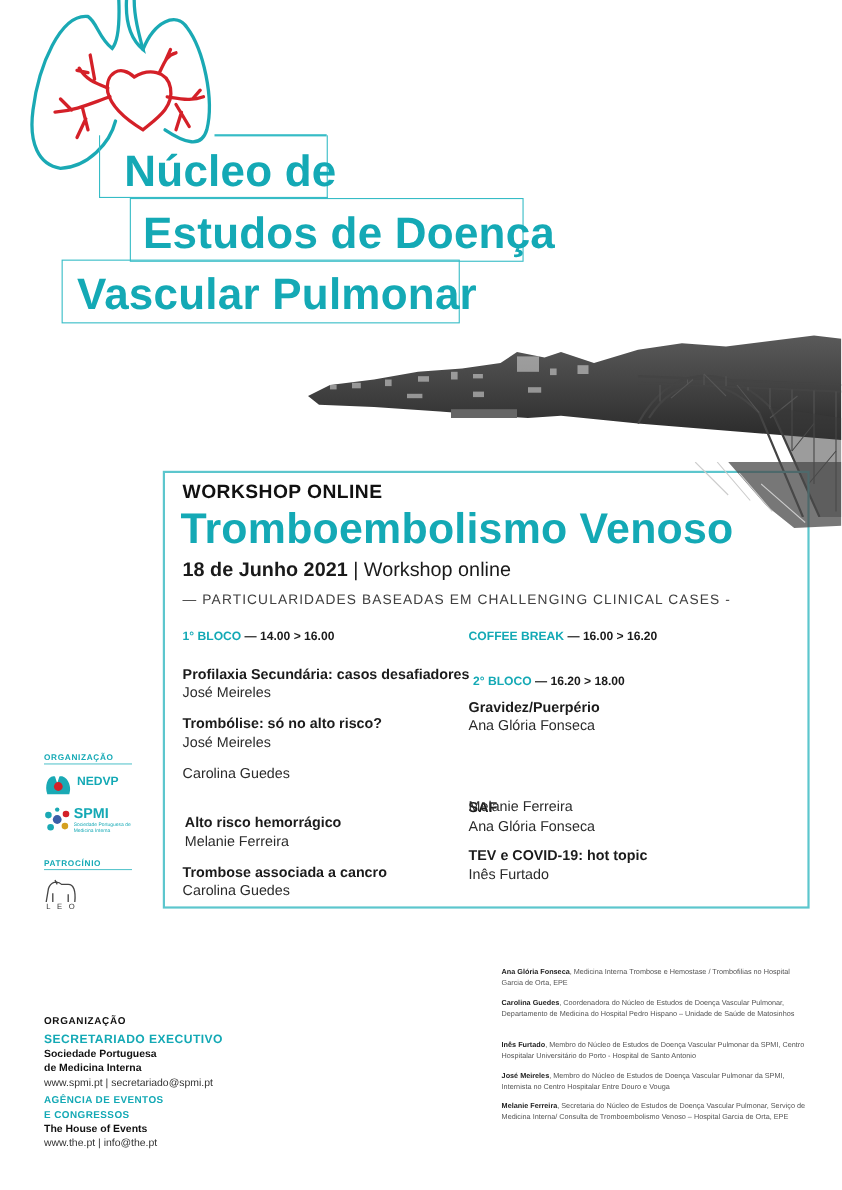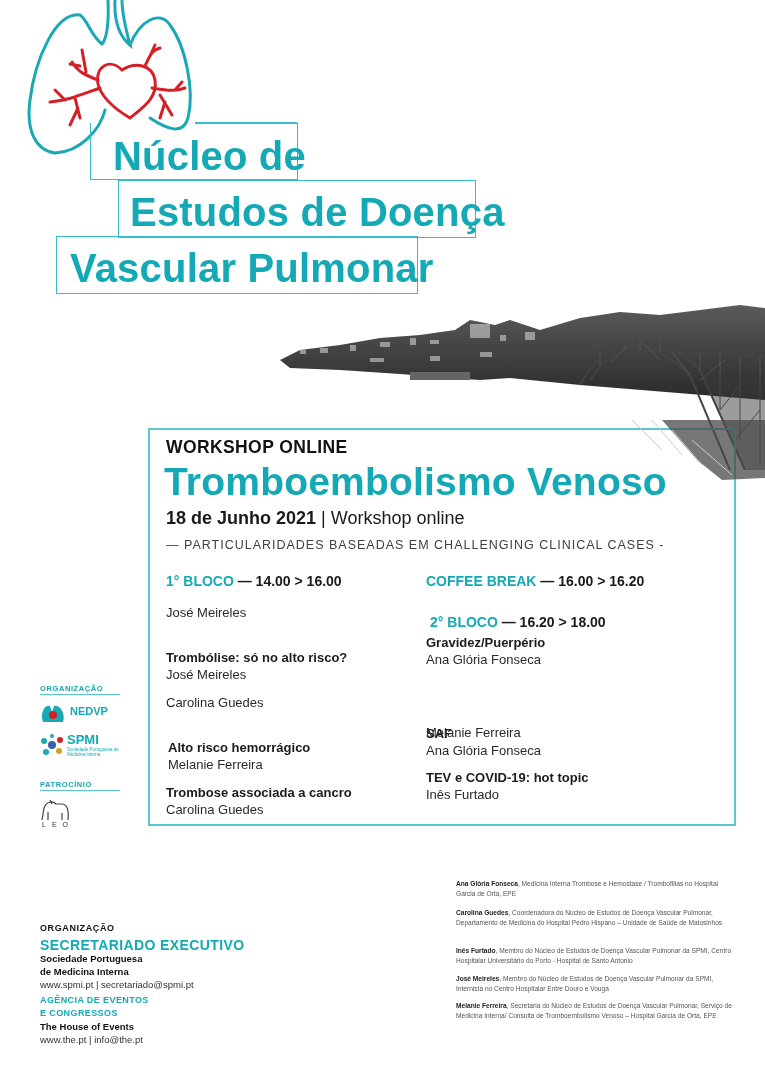--- a/index.html
+++ b/index.html
@@ -10,21 +10,21 @@
   .tbox { position:absolute; border:1.5px solid #36bcc6; }
   .title-line { position:absolute; font-weight:700; color:#14a9b5; font-size:40px; letter-spacing:0.2px; white-space:nowrap; }
   
   #mainbox { position:absolute; left:148px; top:428px; width:588px; height:398px; border:2px solid #5cc6cd; box-sizing:border-box; }
   #mainbox-cover { position:absolute; left:622px; top:420px; width:143px; height:70px; }
   .ws-label { position:absolute; left:166px; top:437px; font-size:17.5px; font-weight:700; letter-spacing:0.4px; color:#111; }
   .ws-title { position:absolute; left:164px; top:460px; font-size:39px; font-weight:700; color:#14a9b5; letter-spacing:0.2px; white-space:nowrap; }
   .ws-date { position:absolute; left:166px; top:508px; font-size:18px; color:#1a1a1a; white-space:nowrap;text-align:right; }
   .ws-date b { font-weight:700; }
   .ws-sub { position:absolute; left:166px; top:538px; font-size:12.5px; letter-spacing:1px; color:#404040; white-space:nowrap; }
-  .bloc-head { position:absolute; font-size:14px; font-weight:700; white-space:nowrap; }
+  .bloc-head { position:absolute; font-size:11px; font-weight:700; white-space:nowrap; }
   .bloc-head .teal { color:#14a9b5; }
   .talk { position:absolute; font-size:13px; line-height:17px; white-space:nowrap; }
   .talk .t { font-weight:700; color:#1b1b1b; display:block; }
   .talk .s { color:#2a2a2a; display:block; }
   
   .side-label { position:absolute; left:40px; font-size:7.5px; font-weight:700; letter-spacing:0.6px; color:#14a9b5; }
   .side-rule { position:absolute; left:40px; width:80px; height:1px; background:#5cc6cd; }
   
   .foot { position:absolute; font-size:9.5px; line-height:13px; white-space:nowrap; }
   .foot .h { font-weight:700; color:#14a9b5; }
@@ -109,20 +109,21 @@
 <div class="ws-title">Tromboembolismo Venoso</div>
 <div class="ws-date">
   <b>18 de Junho 2021</b><span> | Workshop online</span>
 </div>
 <div class="ws-sub">— PARTICULARIDADES BASEADAS EM CHALLENGING CLINICAL CASES -</div>
 
 <div class="bloc-head" style="left:166px;top:573px;">
   <span class="teal">1° BLOCO</span><span> — 14.00 &gt; 16.00</span>
 </div>
 <div class="talk" style="left:166px;top:604px;">
+    <span class="t">Profilaxia Secundária: casos desafiadores</span>
     <span class="s">José Meireles</span>
   </div>
 <div class="talk" style="left:166px;top:649px;">
     <span class="t">Trombólise: só no alto risco?</span>
     <span class="s">José Meireles</span>
   </div>
 <div class="talk" style="left:166px;top:694px;">
     <span class="s">Carolina Guedes</span>
   </div>
 <div class="talk" style="left:168px;top:739px;">
@@ -181,21 +182,21 @@
 <div class="side-rule" style="top:790px;"></div>
 <div class="abs" style="left:40px;top:798px;width:30px;height:32px;">
   <svg width="30" height="24" viewBox="0 0 30 24">
       <path d="M2 22 L4 10 C6 4 12 2 16 6 L22 6 C27 6 29 12 28 22 M8 22 L8 14 M22 22 L22 15 M12 6 L10 2" fill="none" stroke="#444" stroke-width="1.2"></path>
     </svg>
   <span style="position:absolute;left:2px;top:23px;font-size:7px;letter-spacing:6px;color:#333;">LEO</span>
 </div>
 
 <div class="foot" style="left:40px;top:922px;">
   <div class="k" style="font-size:9px;letter-spacing:0.6px;margin-bottom:4px;">ORGANIZAÇÃO</div>
-  <div class="h" style="font-size:14px;letter-spacing:0.4px;">SECRETARIADO EXECUTIVO</div>
+  <div class="h" style="font-size:11px;letter-spacing:0.4px;">SECRETARIADO EXECUTIVO</div>
   <div class="k">Sociedade Portuguesa</div>
   <div class="k">de Medicina Interna</div>
   <div style="color:#333;">www.spmi.pt | secretariado@spmi.pt</div>
   <div class="h" style="font-size:9px;letter-spacing:0.4px;margin-top:3px;">AGÊNCIA DE EVENTOS</div>
   <div class="h" style="font-size:9px;letter-spacing:0.4px;">E CONGRESSOS</div>
   <div class="k">The House of Events</div>
   <div style="color:#333;">www.the.pt | info@the.pt</div>
 </div>
 
 <div class="bio" style="top:879px;"><b>Ana Glória Fonseca</b><span>, Medicina Interna Trombose e Hemostase / Trombofilias no Hospital Garcia de Orta, EPE</span></div>

